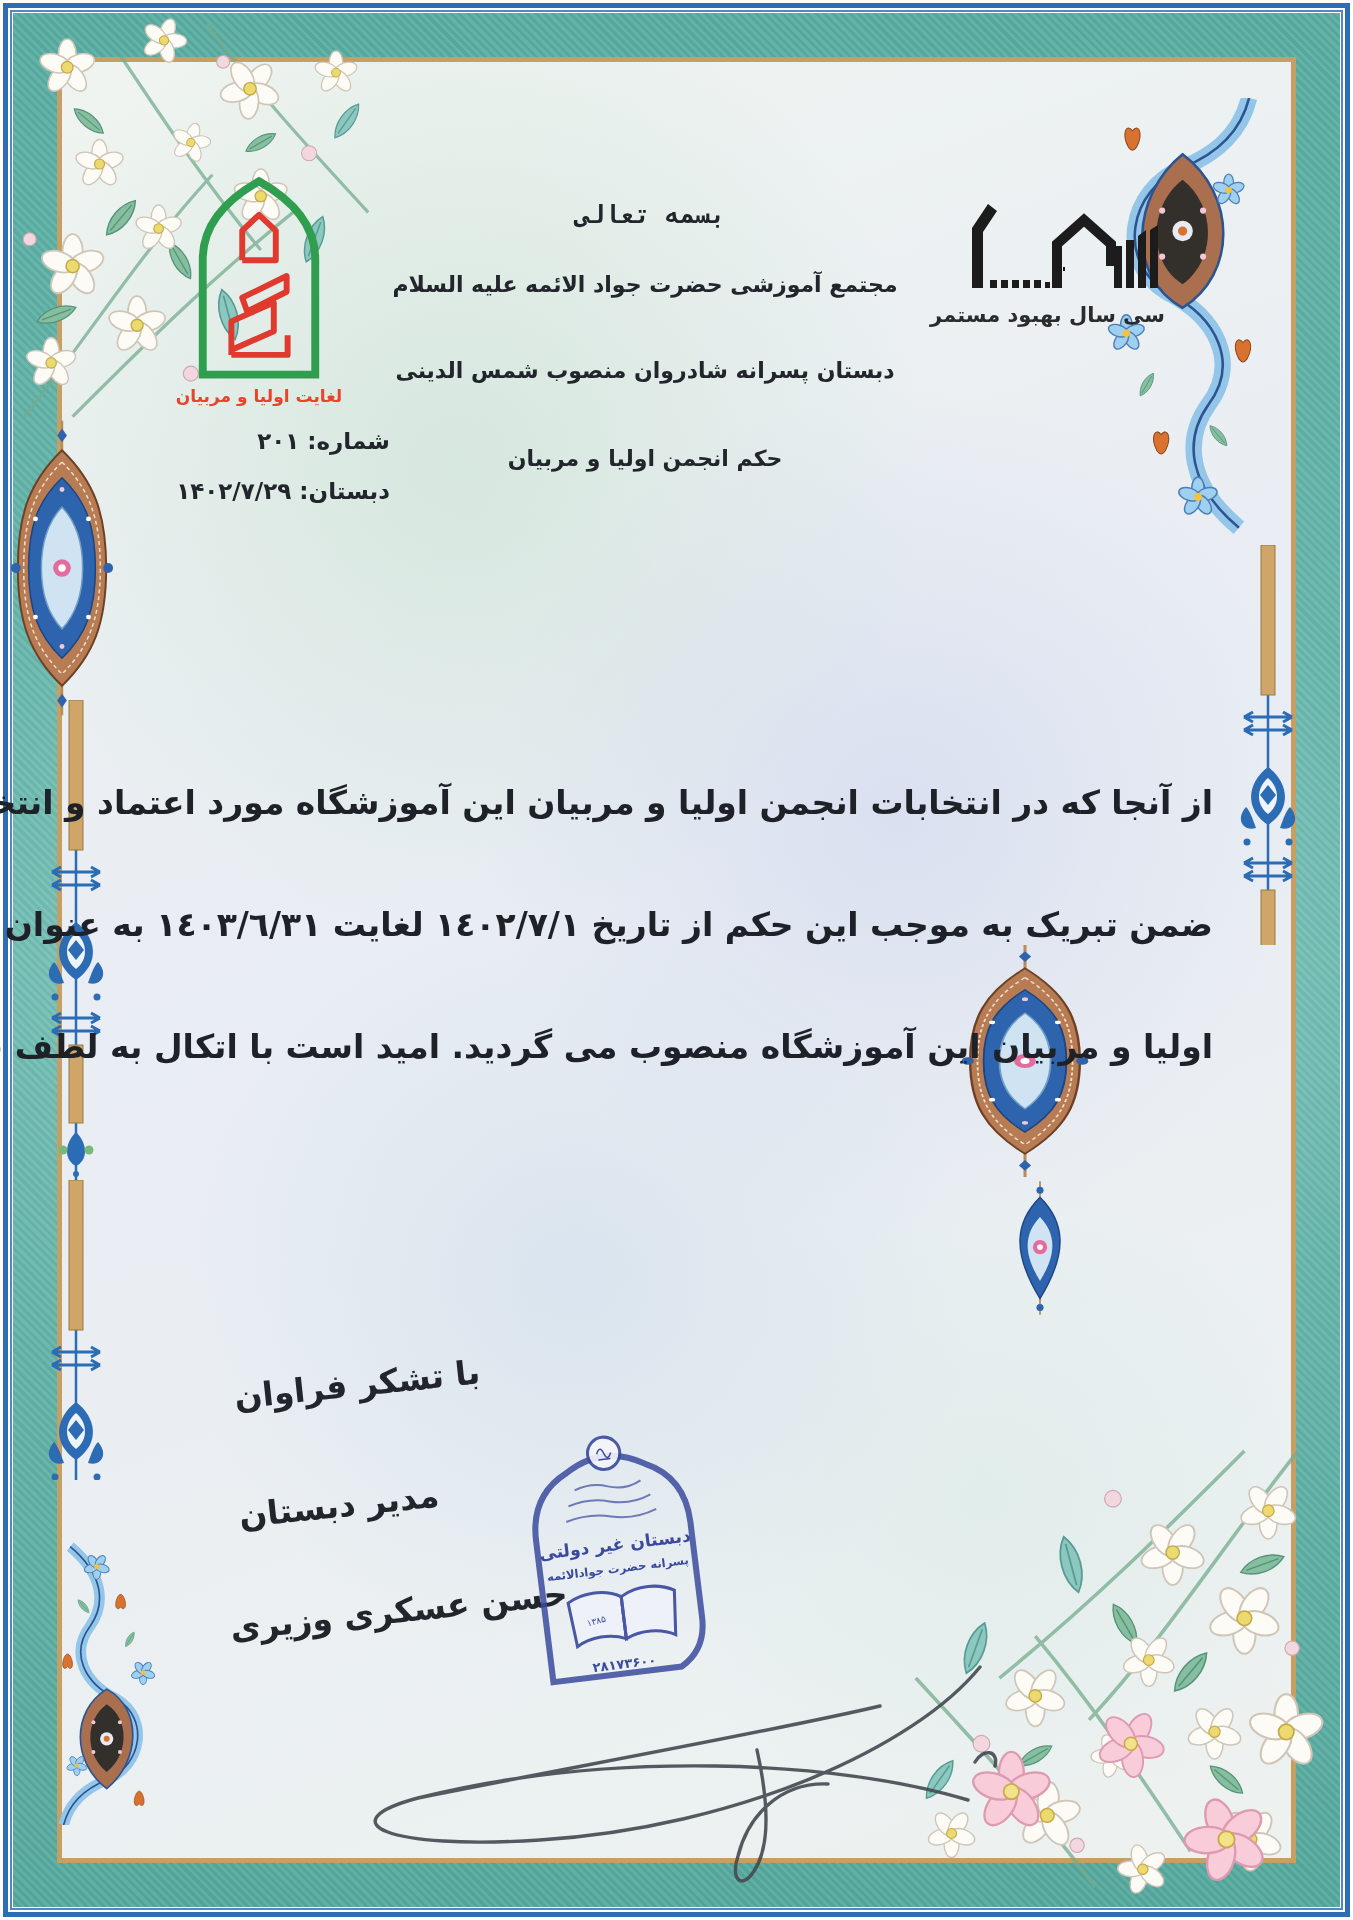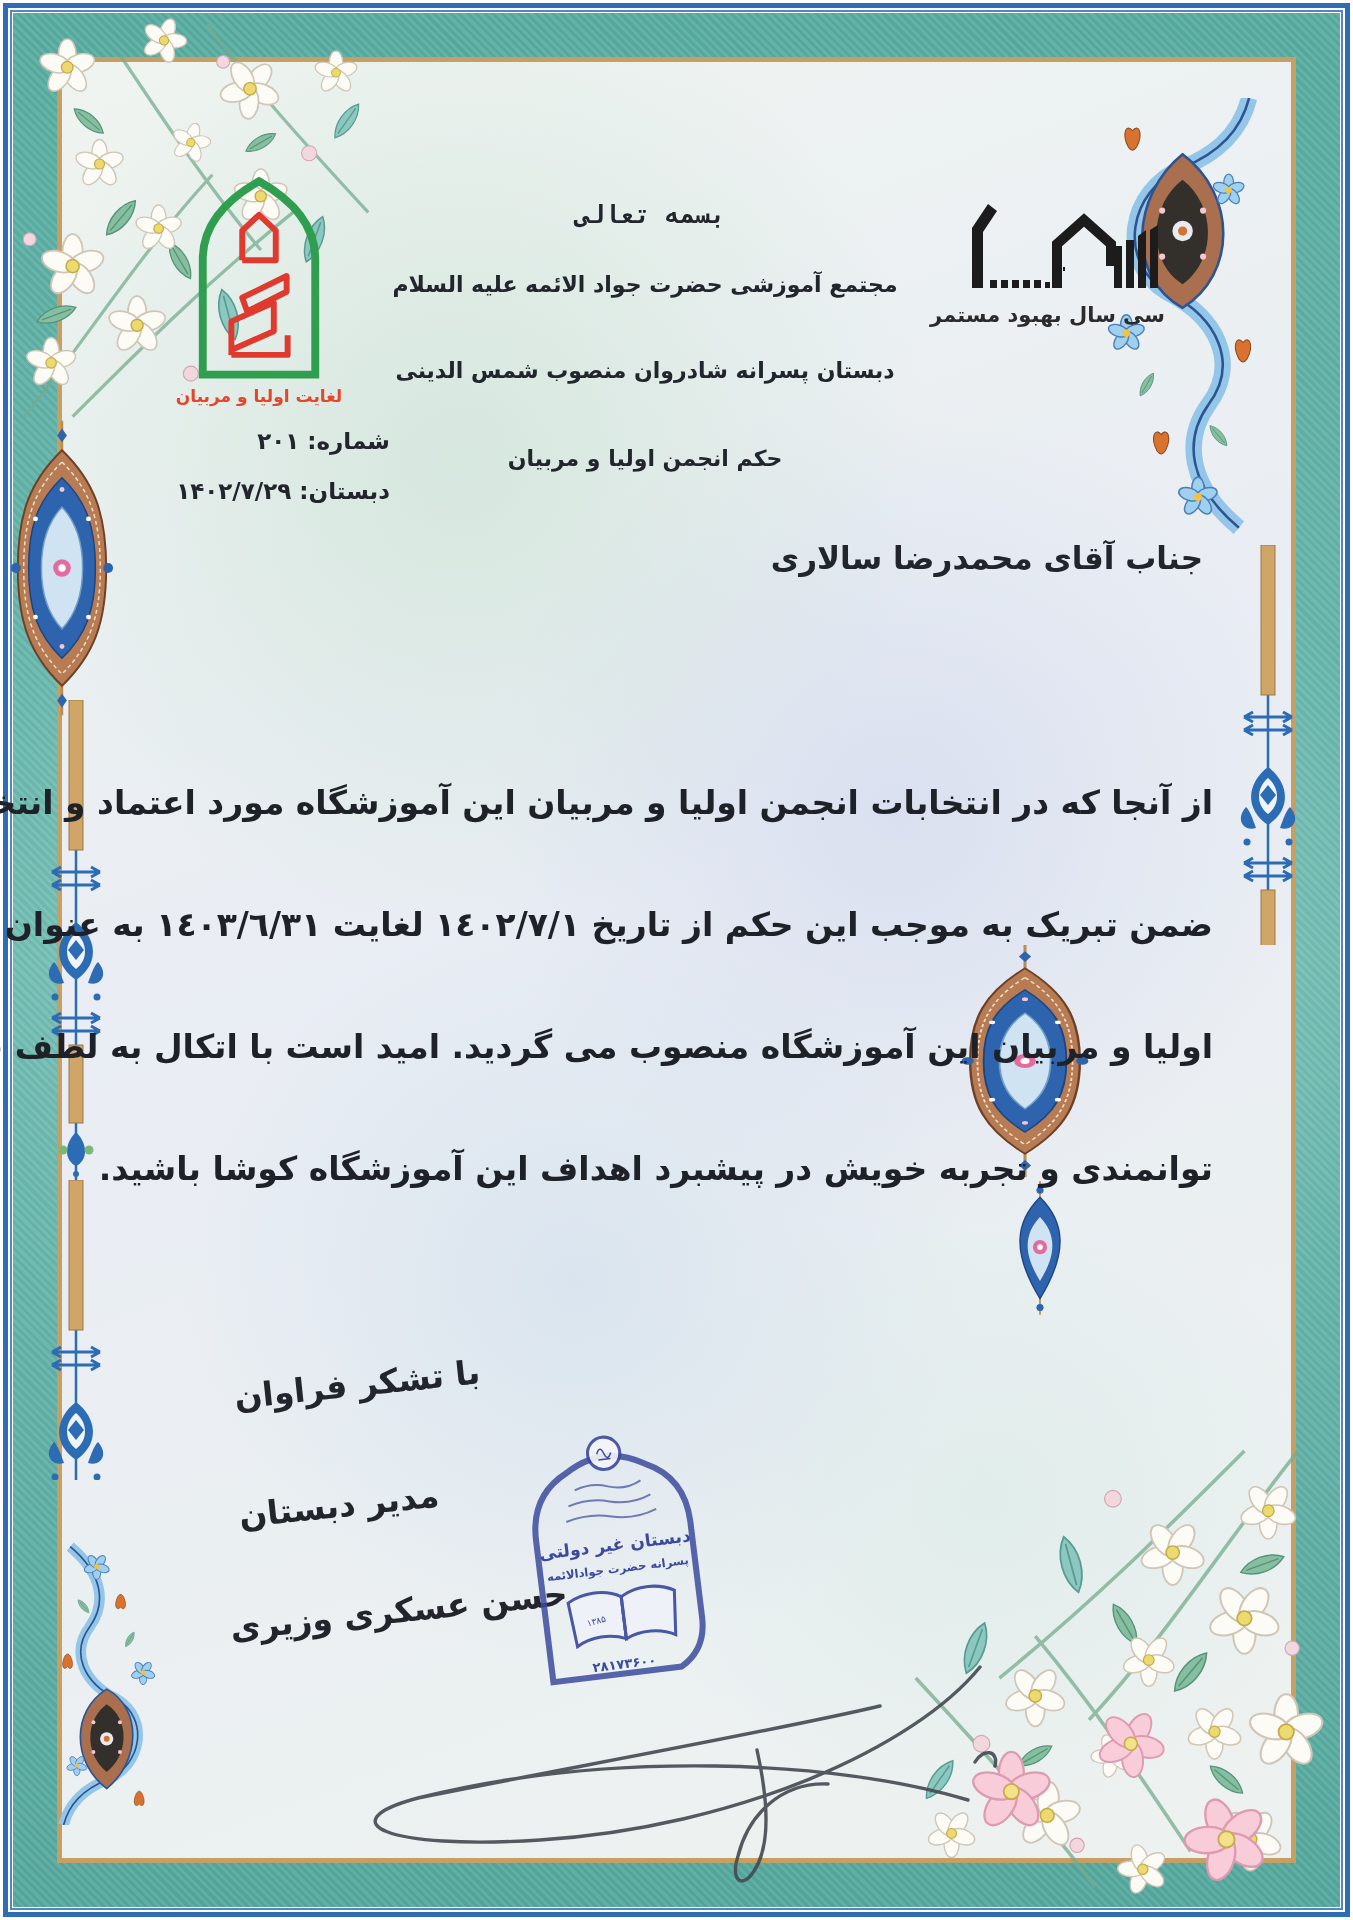--- a/index.html
+++ b/index.html
@@ -263,27 +263,25 @@
     <path d="M97,88 V44 L124,20 L151,44 V66" fill="none" stroke="#1c1c1c" stroke-width="10"></path>
     <path d="M92,73 h4 m3,0 h2 m3,-2 v-4" stroke="#1c1c1c" stroke-width="2" fill="none"></path>
   </svg>
   <div class="t b cap-blk ctr" style="left:950px;top:303px;width:215px">سی سال بهبود مستمر</div>
 
   <div class="t b hdr-sm ctr" style="left:420px;top:200px;width:460px">بسمه تعالی</div>
   <div class="t b hdr ctr" style="left:380px;top:272px;width:530px">مجتمع آموزشی حضرت جواد الائمه علیه السلام</div>
   <div class="t b hdr ctr" style="left:380px;top:358px;width:530px">دبستان پسرانه شادروان منصوب شمس الدینی</div>
   <div class="t b hdr ctr" style="left:380px;top:446px;width:530px">حکم انجمن اولیا و مربیان</div>
 
-  <div class="t b addr" style="right:150px;top:540px">جناب آقای محمدرضا سالاری</div>
 
   <div class="bodytxt">
     <div class="line">از آنجا که در انتخابات انجمن اولیا و مربیان این آموزشگاه مورد اعتماد و انتخاب والدین قرار گرفته اید،</div>
     <div class="line">ضمن تبریک به موجب این حکم از تاریخ ١٤٠٢/٧/١ لغایت ١٤٠٣/٦/٣١ به عنوان عضو انجمن</div>
     <div class="line">اولیا و مربیان این آموزشگاه منصوب می گردید. امید است با اتکال به لطف خداوند منان و با</div>
-    <div class="line">توانمندی و تجربه خویش در پیشبرد اهداف این آموزشگاه کوشا باشید.</div>
   </div>
 
   <div class="t b close-t ctr" style="left:232px;top:1365px;width:250px">با تشکر فراوان</div>
   <div class="t b close-t ctr" style="left:224px;top:1486px;width:230px">مدیر دبستان</div>
   <div class="t b close-t ctr" style="left:256px;top:1590px;width:312px">حسن عسکری وزیری</div>
 
   <svg class="dec over rot-stamp" style="left:510px;top:1425px;width:212px;height:258px" viewBox="0 0 210 255">
     <g stroke="#3b4a9e" fill="none" stroke-width="6" opacity=".85">
       <path d="M28,246 V105 Q28,60 66,42 Q105,18 144,42 Q182,60 182,105 V200 Q182,232 156,246 Z"></path>
     </g>

